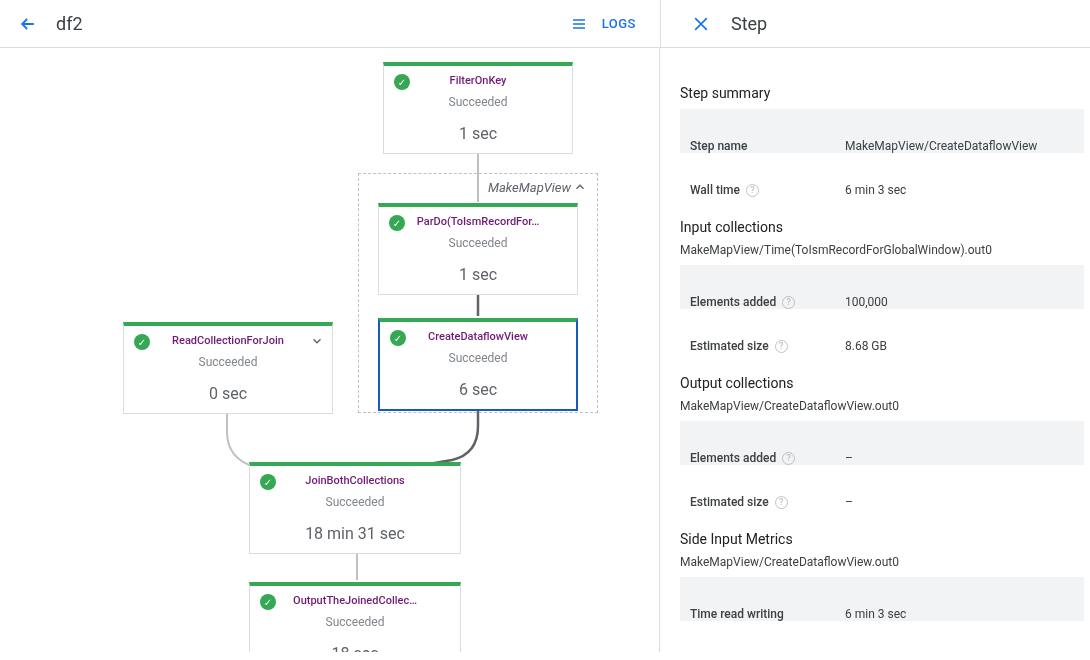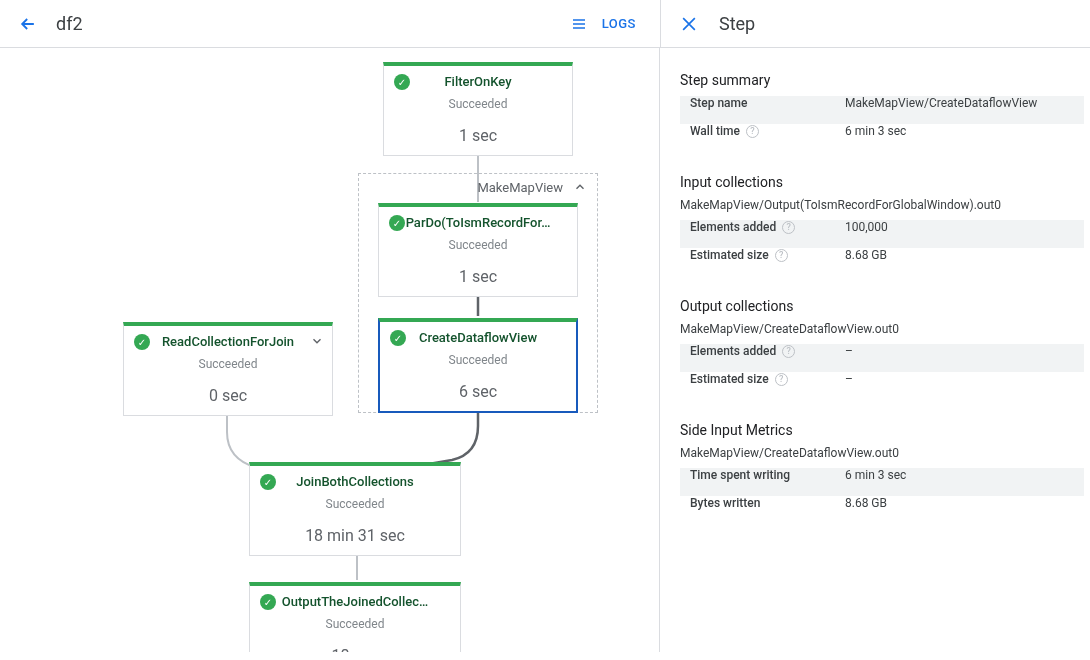--- a/index.html
+++ b/index.html
@@ -3,46 +3,46 @@
 <meta charset="utf-8">
 <style>
   * { box-sizing: border-box; margin: 0; padding: 0; font-family: 'Roboto', 'Helvetica Neue', Arial, sans-serif; }
   body { width: 1090px; height: 660px; overflow: hidden; background: #fff; color: #202124; font-size: 13px; }
 
   .topbar { display: flex; align-items: center; height: 48px; border-bottom: 1px solid #dadce0; }
   .topbar .left { display: flex; align-items: center; flex: 0 0 660px; height: 100%; padding: 0 8px; }
   .back-btn { width: 40px; height: 40px; display: flex; align-items: center; justify-content: center; color: #1a73e8; cursor: pointer; }
   .title { font-size: 18px; font-weight: 400; margin-left: 8px; color: #3c4043; }
   .logs-btn { margin-left: auto; margin-right: 16px; display: flex; align-items: center; gap: 15px; color: #1a73e8; font-size: 13px; font-weight: 500; letter-spacing: .5px; cursor: pointer; }
-  .topbar .right { display: flex; align-items: center; flex: 1; height: 100%; border-left: 1px solid #dadce0; padding: 0 16px; gap: 18px; }
+  .topbar .right { display: flex; align-items: center; flex: 1; height: 100%; border-left: 1px solid #dadce0; padding: 0 28px; gap: 18px; }
   .close-btn { color: #1a73e8; cursor: pointer; display: flex; align-items: center; justify-content: center; width: 24px; height: 24px; }
   .panel-title { font-size: 18px; color: #3c4043; }
 
   .main { display: flex; height: calc(100% - 56px); }
   .graph { flex: 0 0 660px; position: relative; border-right: 1px solid #dadce0; overflow: hidden; }
   .sidebar { flex: 1; overflow-y: auto; padding: 20px 6px 20px 20px; }
 
   
   .node { position: absolute; background: #fff; border: 1px solid #dadce0; border-top: 4px solid #34a853; text-align: center; padding: 8px 10px 10px; }
   .node.selected { border: 2px solid #185abc; border-top: 4px solid #34a853; }
   .node .check { position: absolute; left: 10px; top: 8px; width: 16px; height: 16px; border-radius: 50%; background: #34a853; display: flex; align-items: center; justify-content: center; color: #fff; font-size: 10px; }
   .node .expand-icn { position: absolute; right: 8px; top: 8px; color: #5f6368; font-size: 14px; }
-  .node-title { font-size: 13px; font-weight: 500; color: #14532d; padding: 0 0; white-space: nowrap; overflow: hidden; text-overflow: ellipsis; }
+  .node-title { font-size: 11px; font-weight: 500; color: #701a75; padding: 0 0; white-space: nowrap; overflow: hidden; text-overflow: ellipsis; }
   .node-status { font-size: 12px; color: #80868b; margin-top: 8px; }
   .node-time { font-size: 16px; color: #5f6368; margin-top: 15px; }
 
   .group { position: absolute; border: 1px dashed #bdc1c6; }
-  .group-header { position: absolute; top: 6px; right: 10px; font-size: 13px; color: #5f6368; display: flex; align-items: flex-start; gap: 10px; cursor: pointer; }
+  .group-header { position: absolute; top: 6px; right: 10px; font-size: 13px; color: #5f6368; display: flex; align-items: flex-start; gap: 2px; cursor: pointer; font-style: italic; }
 
   
   .edges { position: absolute; inset: 0; pointer-events: none; }
 
   
-  .sidebar h3 { font-size: 14px; font-weight: 400; color: #202124; margin-bottom: 8px; margin-top: 4px; }
-  .kv-row { display: flex; align-items: flex-start; height: 28px; font-size: 12px; }
+  .sidebar h3 { font-size: 14px; font-weight: 400; color: #202124; margin-bottom: 8px; margin-top: 17px; }
+  .kv-row { display: flex; align-items: flex-end; height: 44px; font-size: 12px; }
   .kv-row.shaded { background: #f1f3f4; }
   .kv-key { flex: 0 0 165px; padding-left: 10px; color: #3c4043; font-weight: 500; display: flex; align-items: center; gap: 6px; }
   .kv-val { color: #3c4043; }
   .help-icon { width: 13px; height: 13px; border-radius: 50%; border: 1.3px solid #bdc1c6; color: #bdc1c6; font-size: 9px; display: inline-flex; align-items: center; justify-content: center; }
   .section { margin-bottom: 22px; }
   .subhead { font-size: 12px; color: #3c4043; margin-bottom: 8px; }
   .bold-sub { font-weight: 600; font-size: 12px; color: #202124; margin-top: 10px; margin-bottom: 6px; }
   table.side-table { width: 100%; border-collapse: collapse; font-size: 12px; }
   table.side-table th { text-align: left; font-weight: 400; color: #5f6368; padding: 6px 4px; border-bottom: 1px solid #e8eaed; }
   table.side-table td { padding: 8px 4px; color: #3c4043; border-bottom: 1px solid #e8eaed; }
@@ -154,21 +154,21 @@
         <div class="kv-key">
             <span>Wall time</span>
             <span class="help-icon">?</span>
           </div>
         <div class="kv-val">6 min 3 sec</div>
       </div>
     </div>
 
     <div class="section">
       <h3>Input collections</h3>
-      <div class="subhead">MakeMapView/Output(ToIsmRecordForGlobalWindow).out0</div>
+      <div class="subhead">MakeMapView/Time(ToIsmRecordForGlobalWindow).out0</div>
       <div class="kv-row shaded">
         <div class="kv-key">
             <span>Elements added</span>
             <span class="help-icon">?</span>
           </div>
         <div class="kv-val">100,000</div>
       </div>
       <div class="kv-row">
         <div class="kv-key">
             <span>Estimated size</span>
@@ -194,21 +194,21 @@
             <span class="help-icon">?</span>
           </div>
         <div class="kv-val">–</div>
       </div>
     </div>
 
     <div class="section">
       <h3>Side Input Metrics</h3>
       <div class="subhead">MakeMapView/CreateDataflowView.out0</div>
       <div class="kv-row shaded">
-        <div class="kv-key">Time spent writing</div>
+        <div class="kv-key">Time read writing</div>
         <div class="kv-val">6 min 3 sec</div>
       </div>
       <div class="kv-row">
         <div class="kv-key">Bytes written</div>
         <div class="kv-val">8.68 GB</div>
       </div>
     </div>
   </div>
 </div>
 

